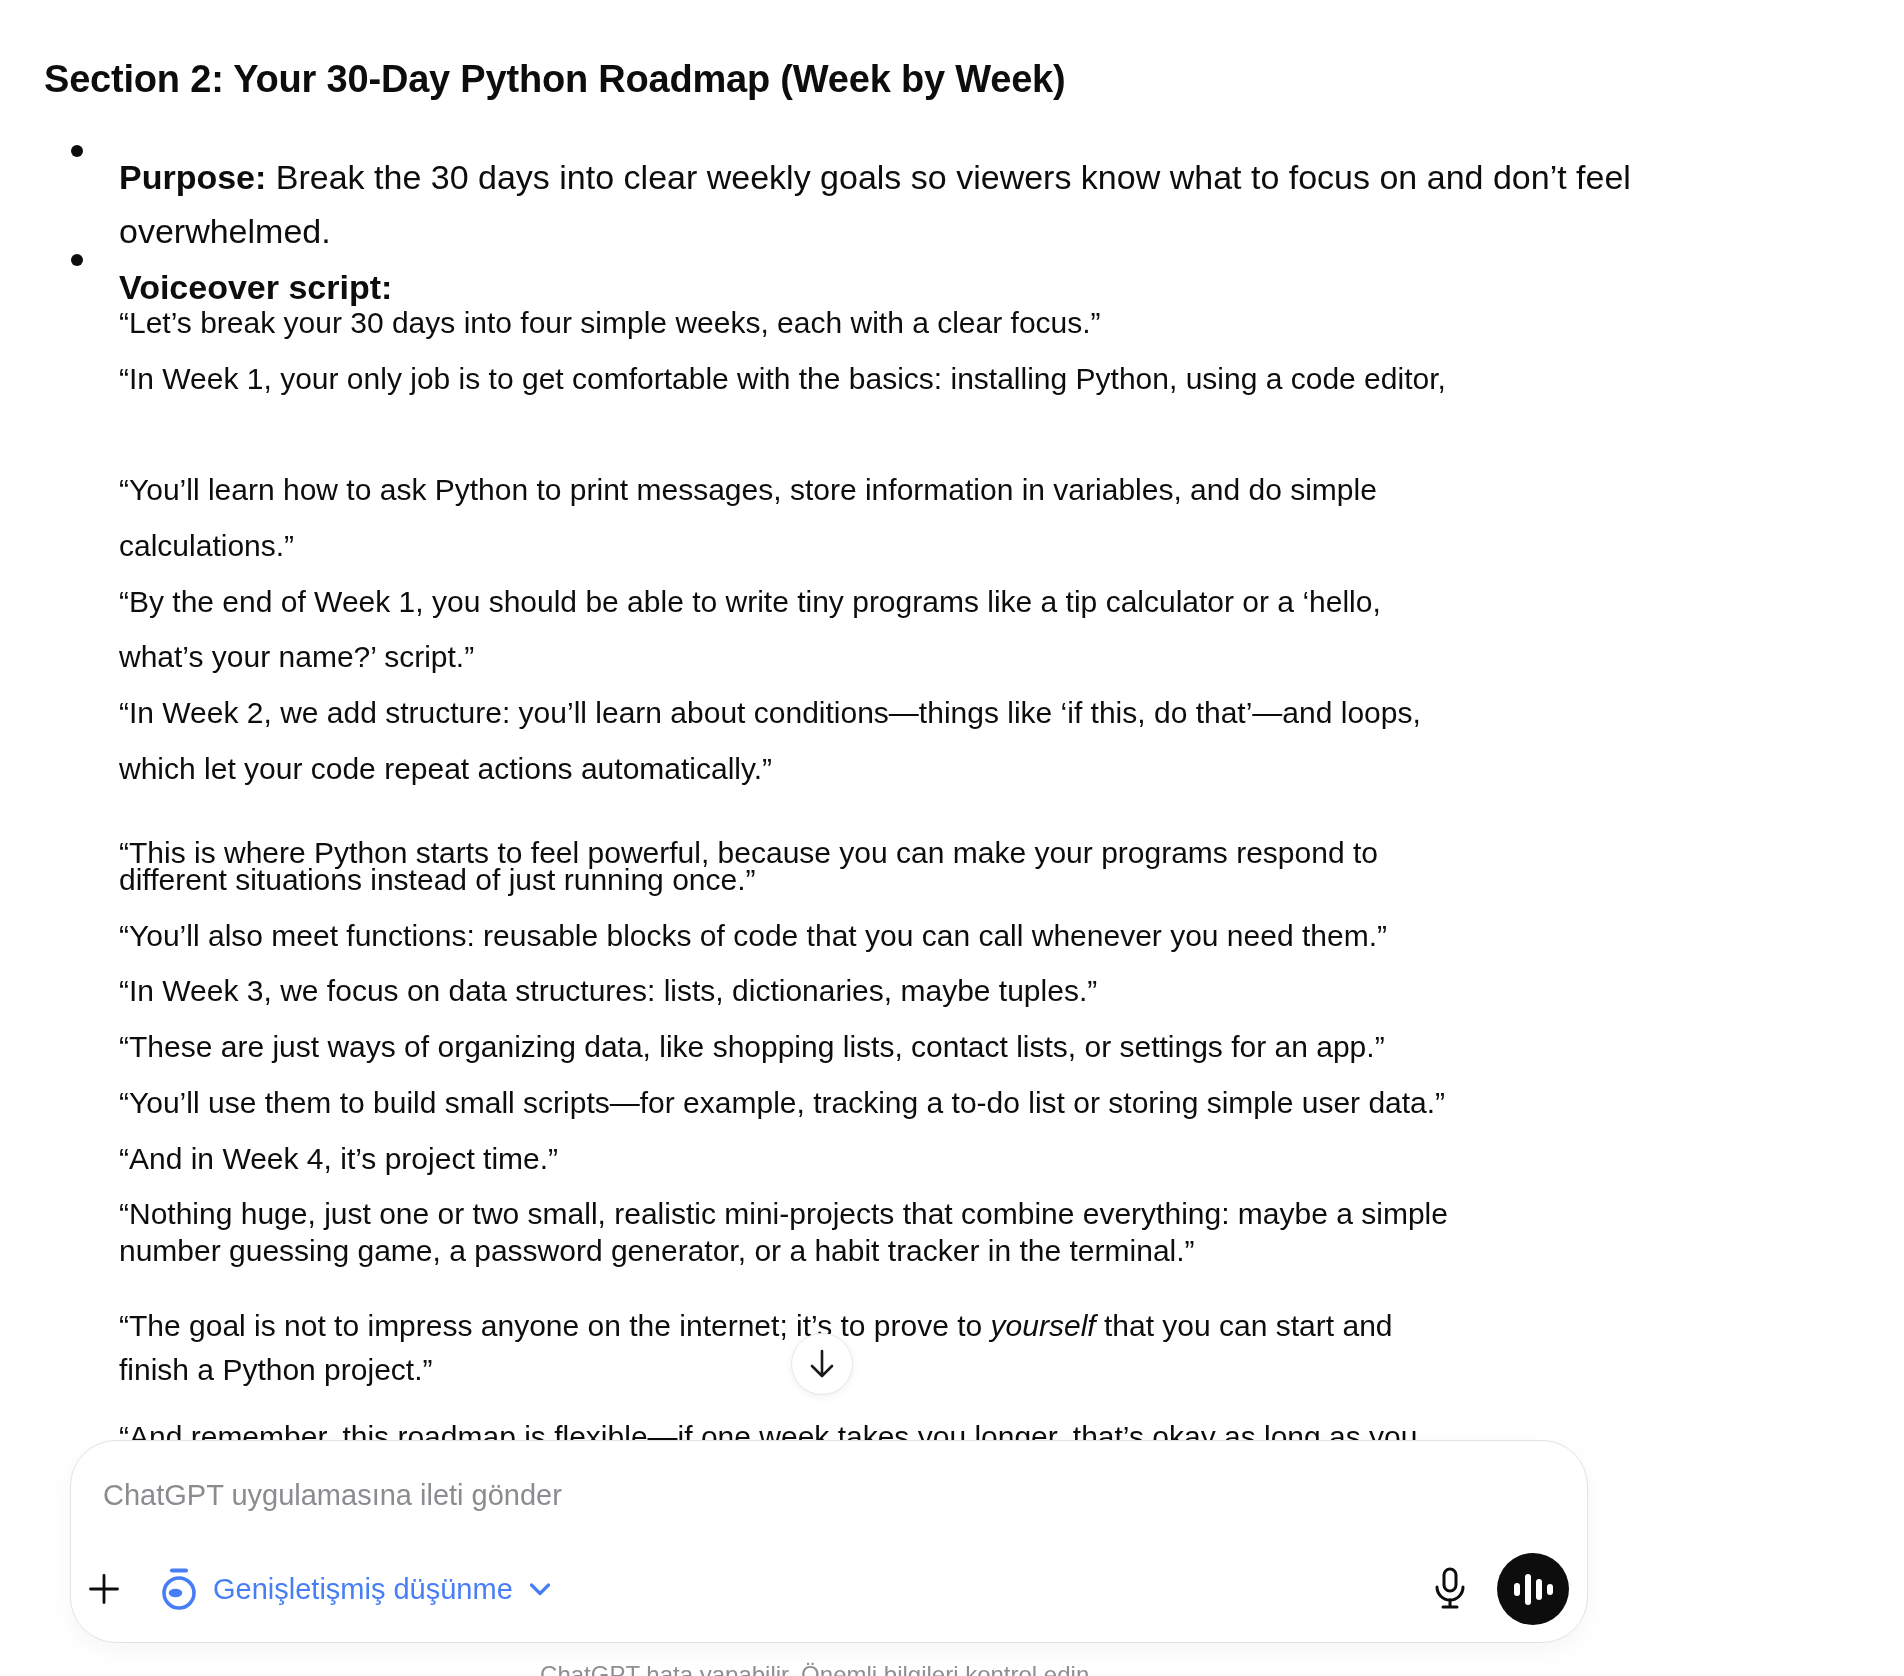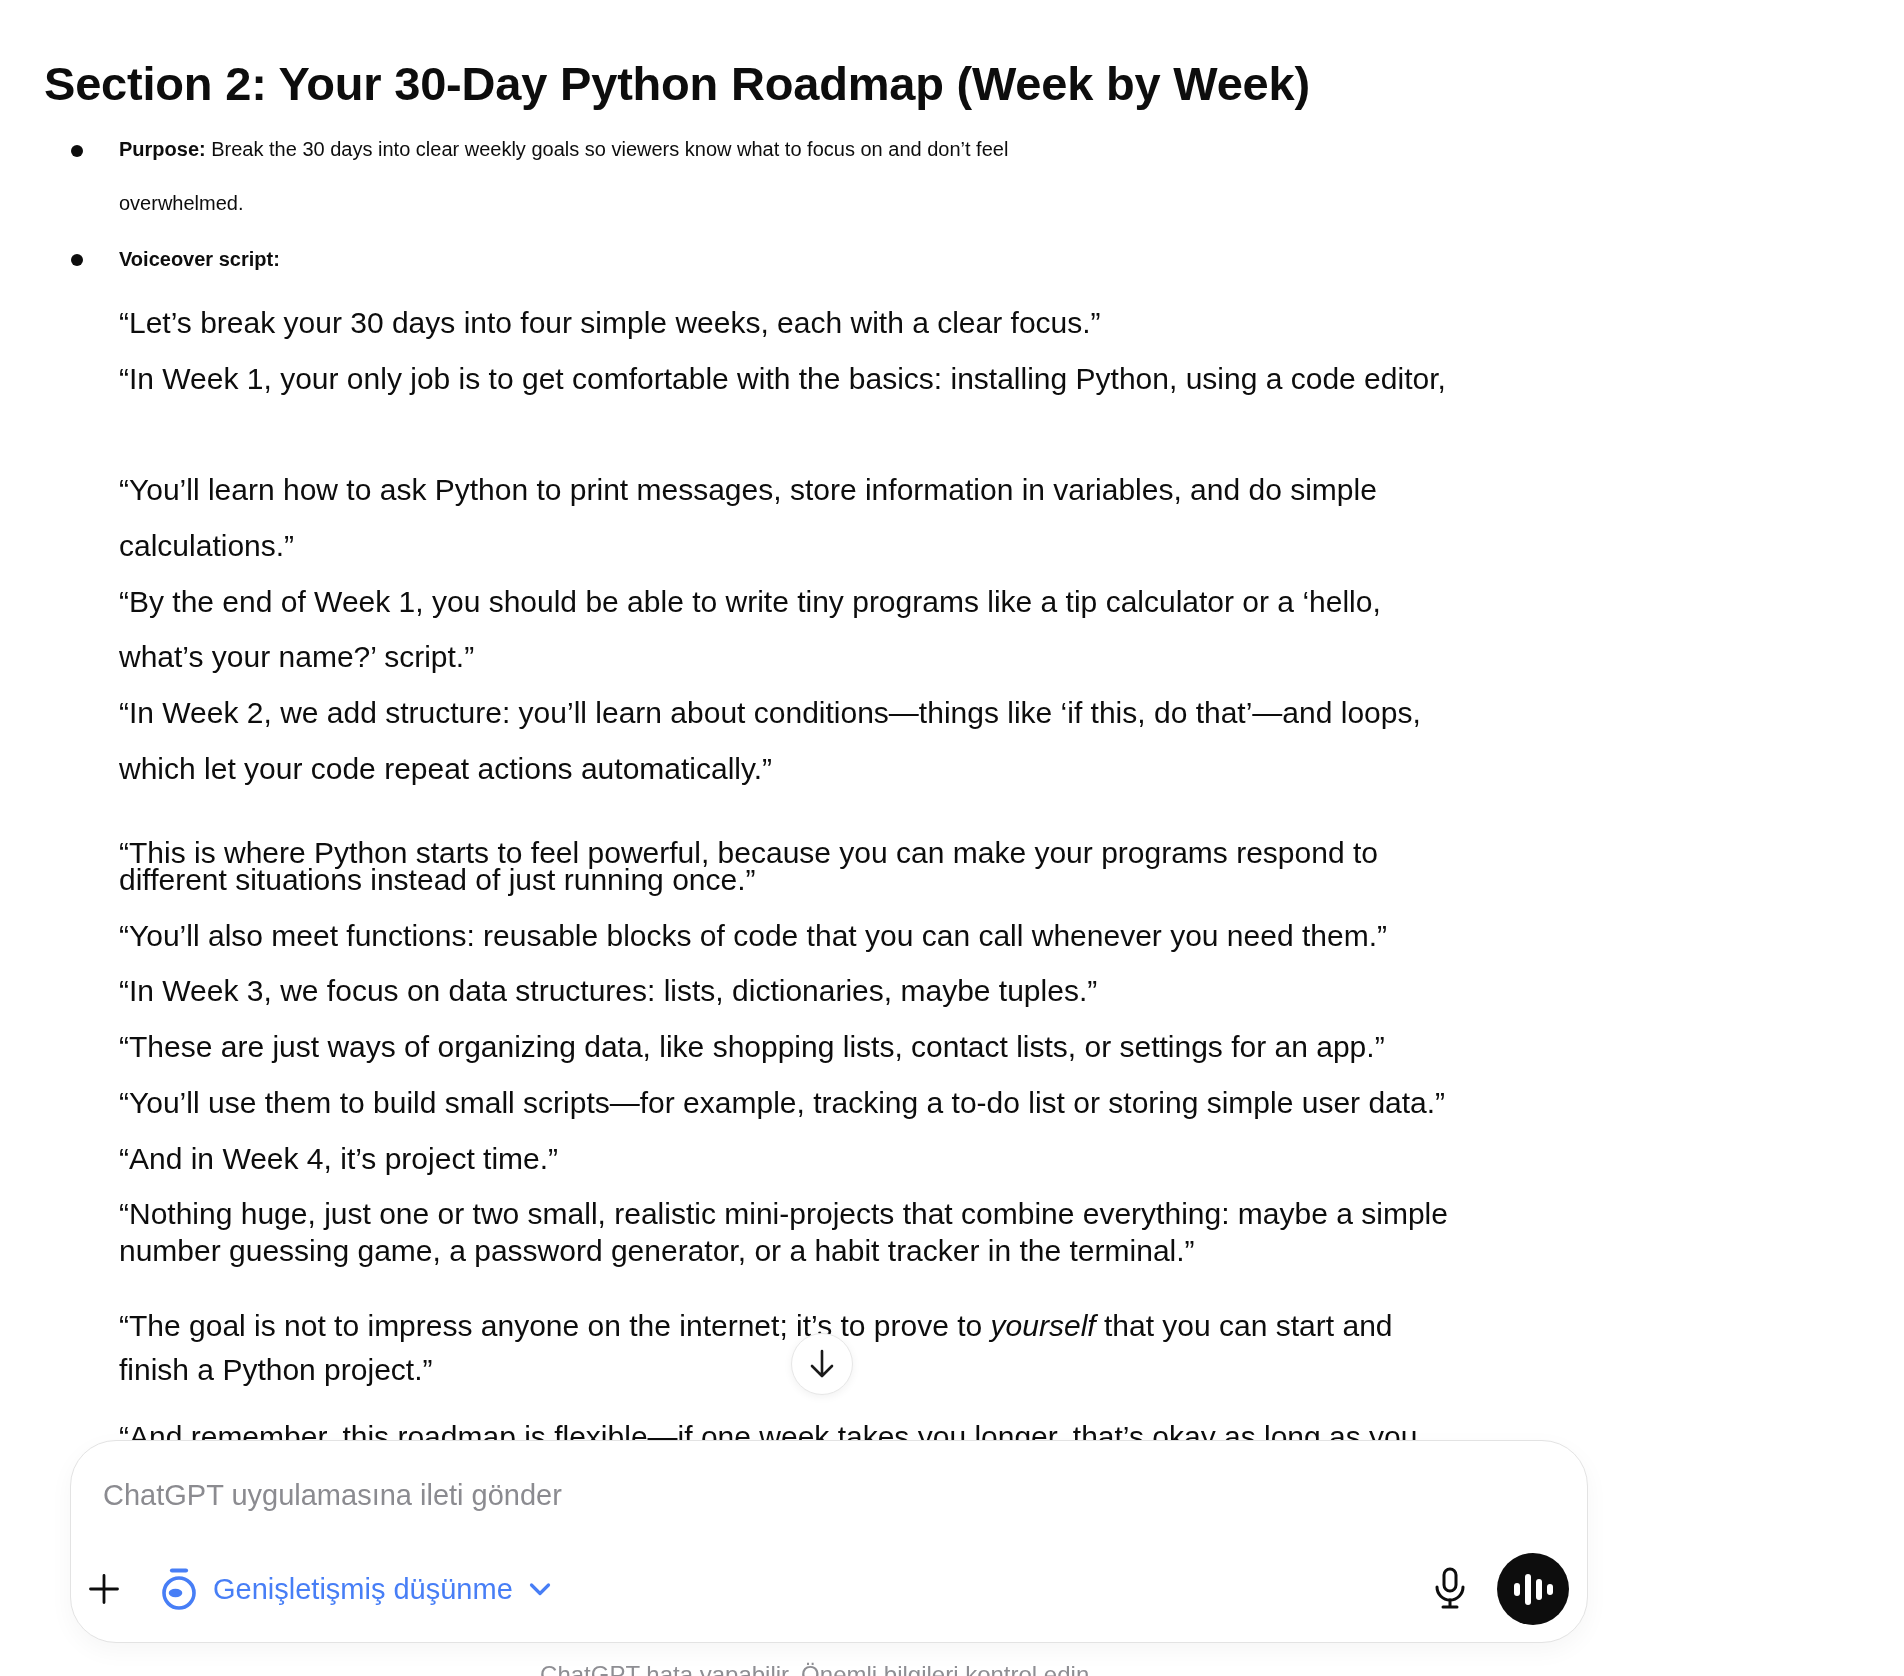--- a/index.html
+++ b/index.html
@@ -1,25 +1,25 @@
 <!DOCTYPE html>
 <html><head>
 <meta charset="utf-8">
 <style>
   html,body{margin:0;padding:0;}
   body{
     width:1904px;height:1676px;overflow:hidden;background:#ffffff;
     font-family:"Liberation Sans",sans-serif;color:#0d0d0d;position:relative;
   }
   .heading{
-    position:absolute;left:44px;top:60px;font-size:47px;line-height:1;
+    position:absolute;left:44px;top:60px;font-size:38px;line-height:1;
     font-weight:700;white-space:nowrap;letter-spacing:-0.2px;
   }
   .body-line{
-    position:absolute;font-size:20px;line-height:1;white-space:nowrap;
+    position:absolute;font-size:34px;line-height:1;white-space:nowrap;margin-top:21px;
   }
   .body-line .b{font-weight:700;}
   .bullet-dot{
     position:absolute;width:12px;height:12px;border-radius:50%;background:#0d0d0d;
   }
   #voiceover-lines{position:absolute;left:119px;top:308px;width:1500px;height:1140px;}
   .script-line{
     position:absolute;left:0;font-size:30px;line-height:1;white-space:nowrap;
   }
   .script-line em{font-style:italic;}

